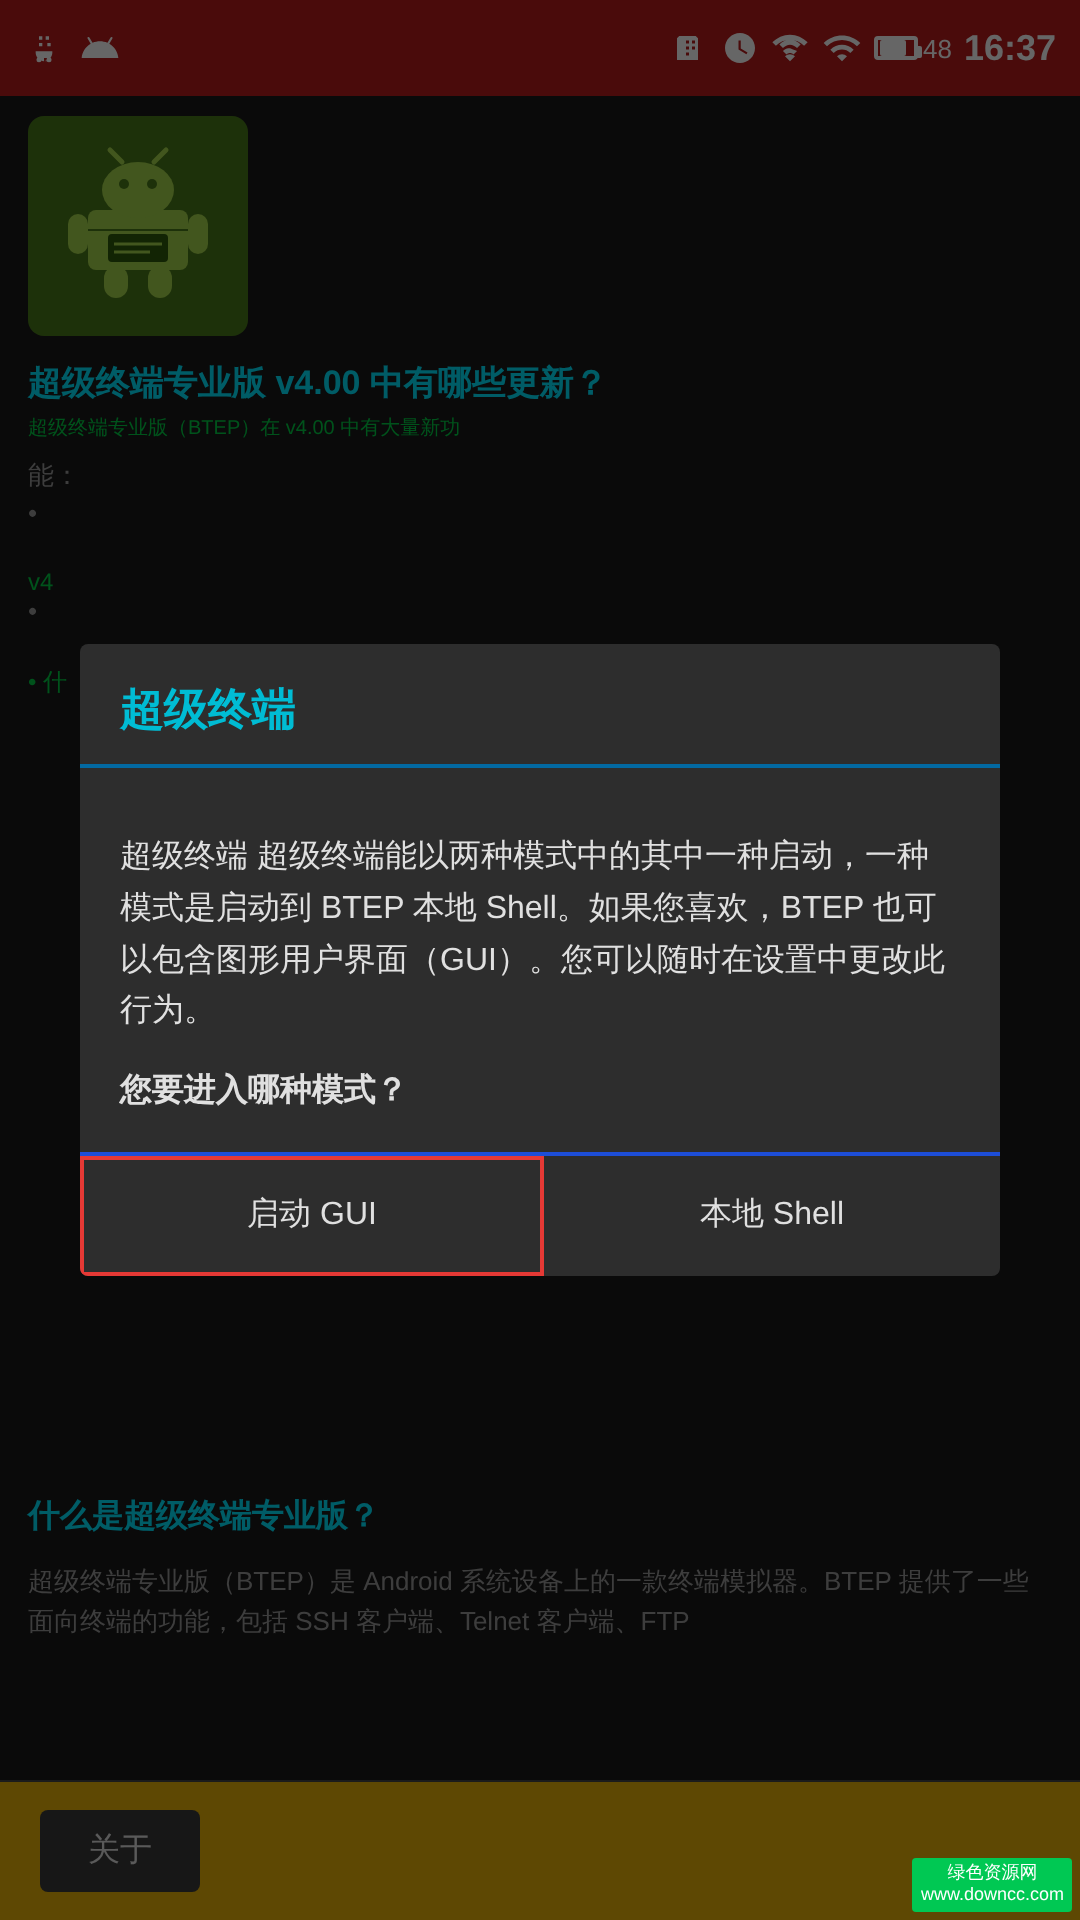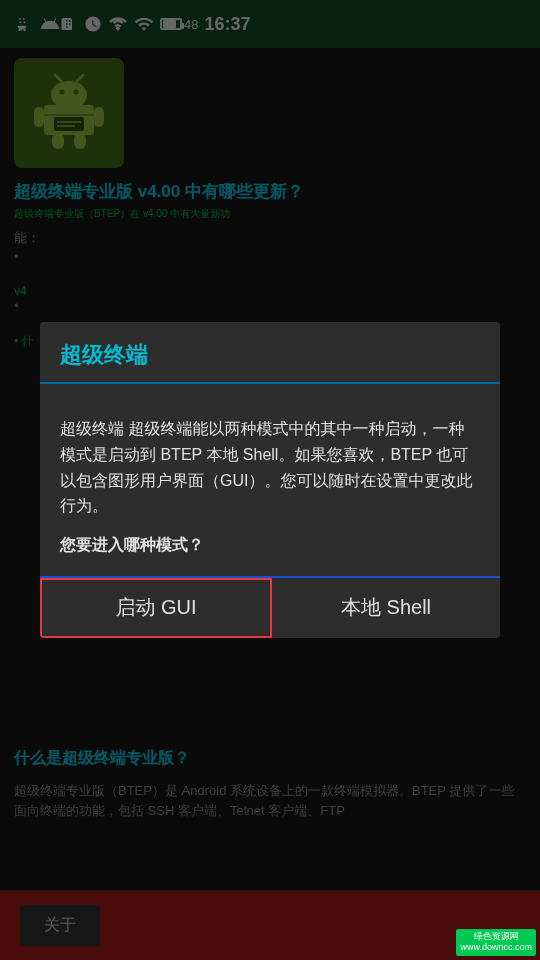--- a/index.html
+++ b/index.html
@@ -10,24 +10,24 @@
       background: #1a1a1a;
       font-family: 'Arial', sans-serif;
       overflow: hidden;
       position: relative;
     }
 
     
     .status-bar {
       width: 100%;
       height: 48px;
-      background: #14532d;
-      display: flex;
-      align-items: center;
-      justify-content: flex-start;
+      background: #b91c1c;
+      display: flex;
+      align-items: center;
+      justify-content: space-between;
       padding: 0 12px;
       position: relative;
       z-index: 10;
     }
 
     .status-bar-left {
       display: flex;
       align-items: center;
       gap: 8px;
     }
@@ -154,21 +154,21 @@
     .dialog-buttons {
       display: flex;
       height: 60px;
     }
 
     .dialog-btn {
       flex: 1;
       display: flex;
       align-items: center;
       justify-content: center;
-      font-size: 20px;
+      font-size: 16px;
       color: #e0e0e0;
       cursor: pointer;
       background: transparent;
       border: none;
       outline: none;
     }
 
     .dialog-btn:first-child {
       border-right: 1px solid #444;
       border: 2px solid #e53935;
@@ -180,21 +180,21 @@
       color: #e0e0e0;
     }
 
     
     .bottom-bar {
       position: absolute;
       bottom: 0;
       left: 0;
       right: 0;
       height: 70px;
-      background: #b91c1c;
+      background: #eab308;
       display: flex;
       align-items: center;
       padding: 0 20px;
       z-index: 5;
       border-top: 1px solid #444;
     }
 
     .about-btn {
       background: #3a3a3a;
       color: #e0e0e0;

